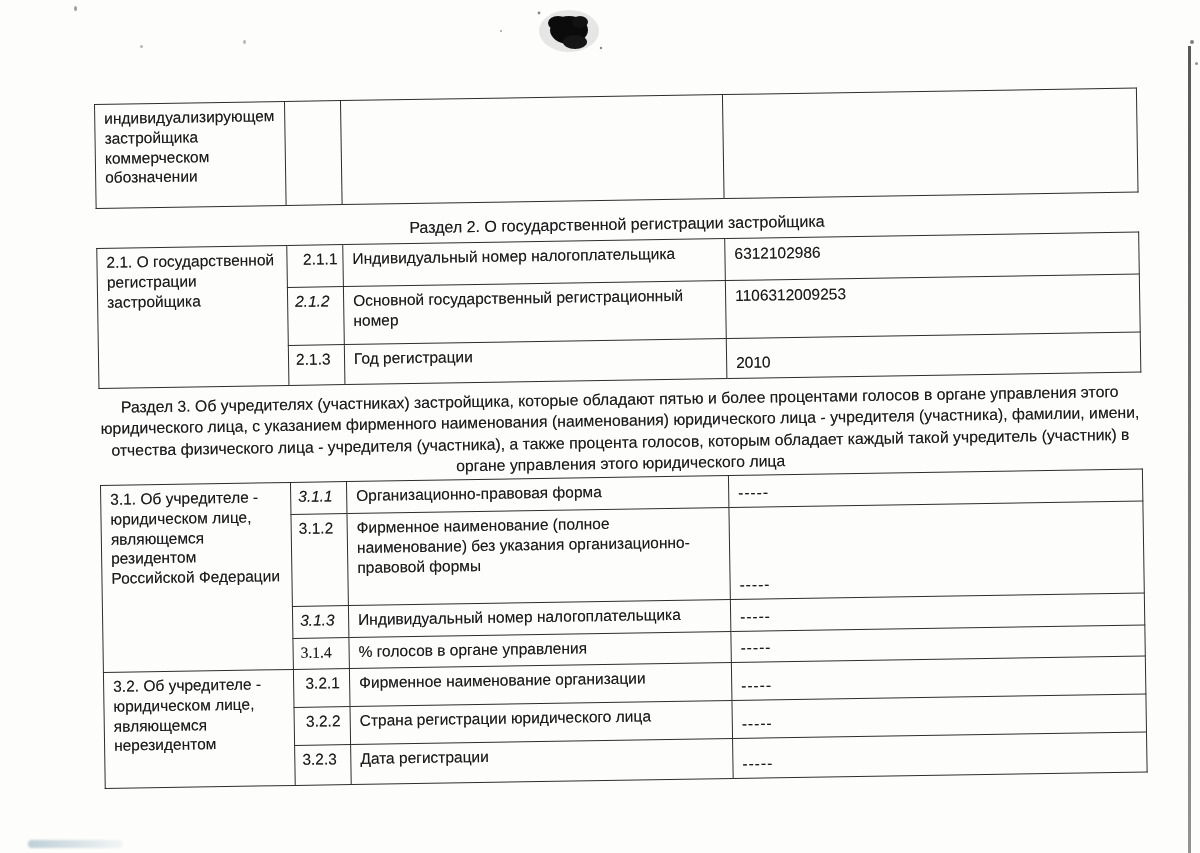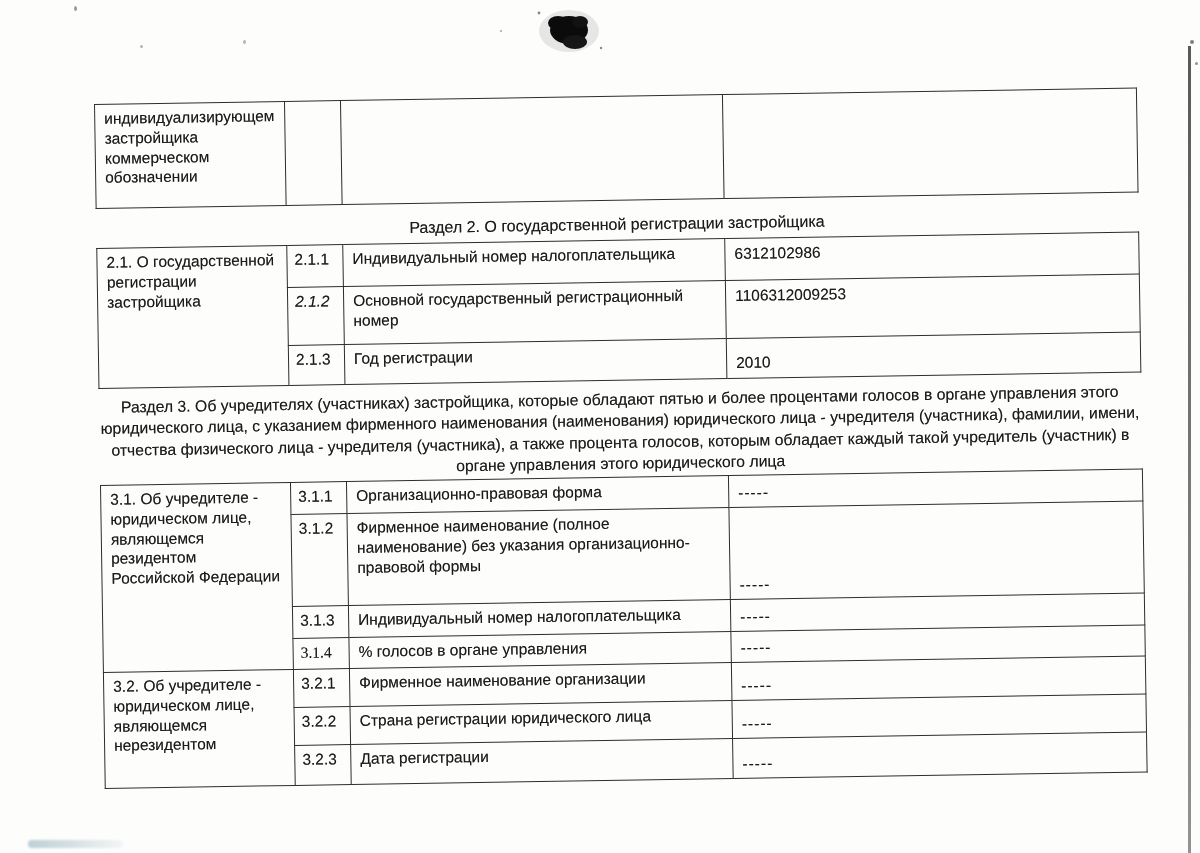--- a/index.html
+++ b/index.html
@@ -39,27 +39,27 @@
     vertical-align:top;
     text-shadow:0 0 0.4px rgba(0,0,0,0.5);
     overflow:hidden;
   }
   .col-group { width:190px; }
   .col-code  { width:56px; }
   .col-label { width:382px; }
   .col-value { width:414px; }
 
   .h104 { height:104px; }
-  .h42 { height:42px; }
+  .h42 { height:42px;text-align:right; }
   .h58 { height:58px;font-style:italic; }
   .h40 { height:40px; }
-  .h32 { height:32px; }
+  .h32 { height:32px;font-style:italic; }
   .h92 { height:92px; }
   .h31 { height:31px;font-family:Liberation Serif, serif; }
-  .h38 { height:38px; }
+  .h38 { height:38px;text-align:center; }
 
   td.code { padding:4px 5px 4px 7px; }
   td.val-top { vertical-align:top; padding-top:5px; }
   td.val-bottom { vertical-align:bottom; padding-bottom:5px; }
   td.dash { vertical-align:bottom; padding-bottom:4px; letter-spacing:1px; }
 
   .section-heading {
     text-align:center;
     font-size:16px;
     margin:15px 0 6px 0;

